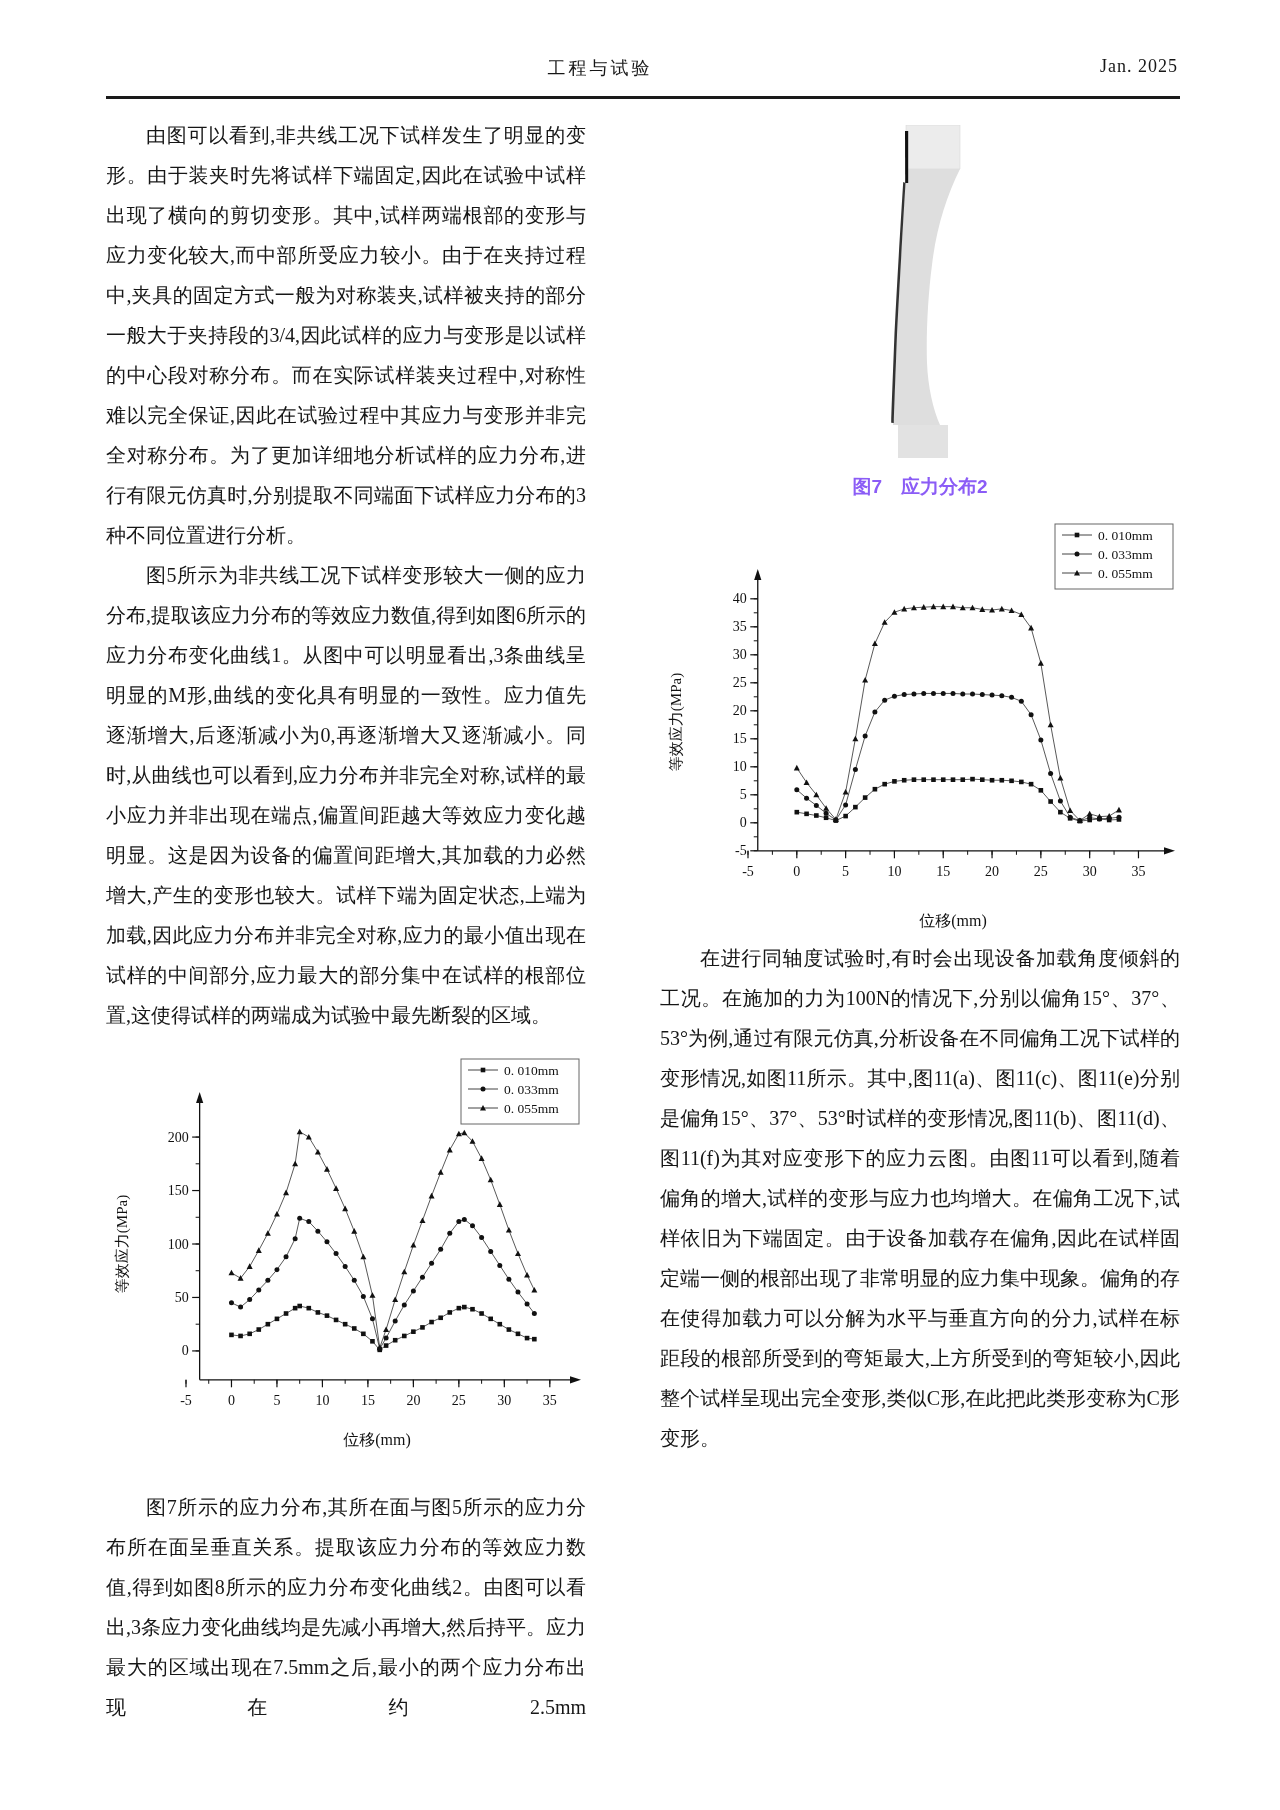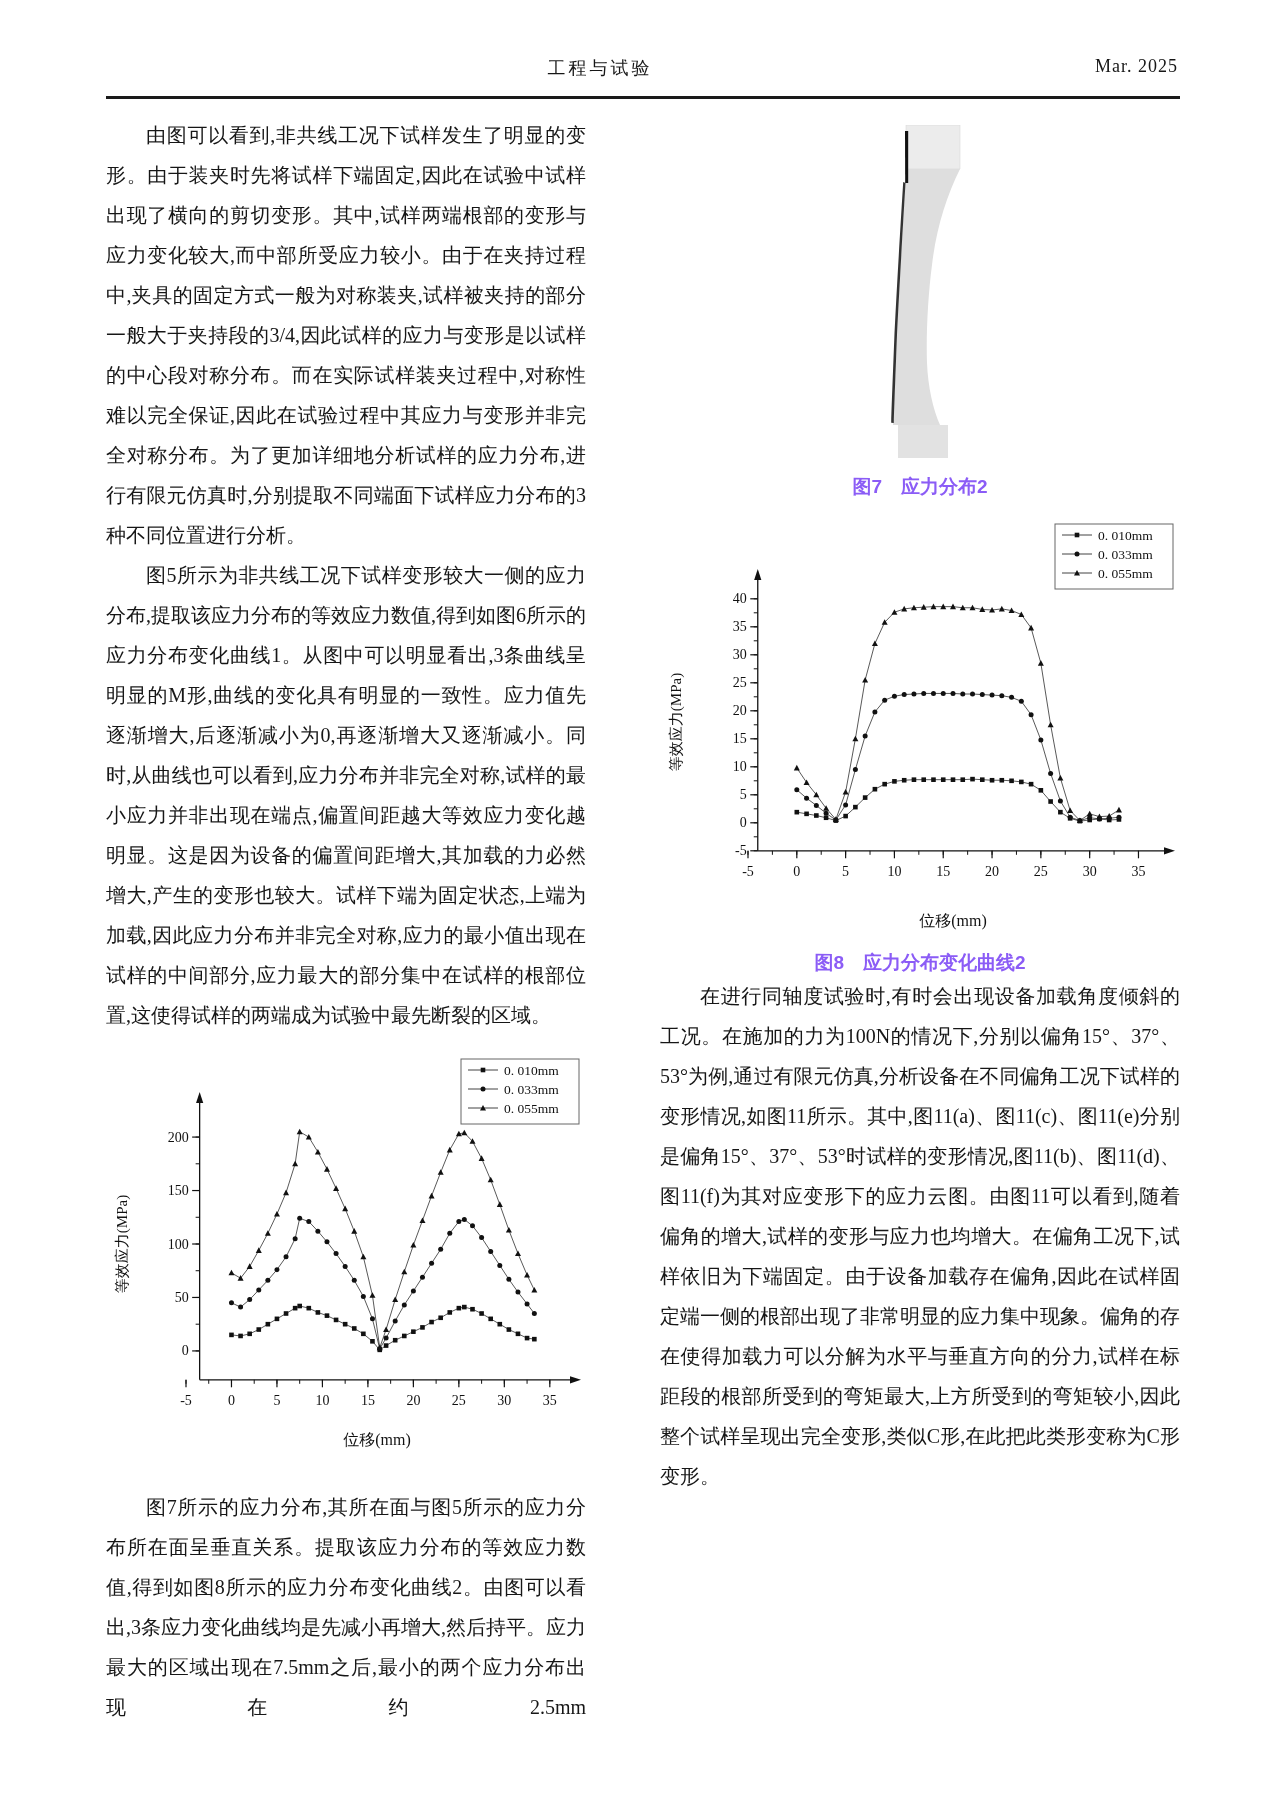--- a/index.html
+++ b/index.html
@@ -31,21 +31,21 @@
     font-weight:700;font-size:20px;line-height:32px;margin:4px 0 2px 0;
   }
 </style>
 </head>
 <body>
 
 <div class="page">
 
   <div class="hdr">
     <span class="journal">工程与试验</span>
-    <span class="issue">Mar.  2025</span>
+    <span class="issue">Jan.  2025</span>
   </div>
   <div class="rule"></div>
 
   <div class="cols">
 
     <div class="col-l">
       <p class="para indent">由图可以看到,非共线工况下试样发生了明显的变形。由于装夹时先将试样下端固定,因此在试验中试样出现了横向的剪切变形。其中,试样两端根部的变形与应力变化较大,而中部所受应力较小。由于在夹持过程中,夹具的固定方式一般为对称装夹,试样被夹持的部分一般大于夹持段的3/4,因此试样的应力与变形是以试样的中心段对称分布。而在实际试样装夹过程中,对称性难以完全保证,因此在试验过程中其应力与变形并非完全对称分布。为了更加详细地分析试样的应力分布,进行有限元仿真时,分别提取不同端面下试样应力分布的3种不同位置进行分析。</p>
       <p class="para indent">图5所示为非共线工况下试样变形较大一侧的应力分布,提取该应力分布的等效应力数值,得到如图6所示的应力分布变化曲线1。从图中可以明显看出,3条曲线呈明显的M形,曲线的变化具有明显的一致性。应力值先逐渐增大,后逐渐减小为0,再逐渐增大又逐渐减小。同时,从曲线也可以看到,应力分布并非完全对称,试样的最小应力并非出现在端点,偏置间距越大等效应力变化越明显。这是因为设备的偏置间距增大,其加载的力必然增大,产生的变形也较大。试样下端为固定状态,上端为加载,因此应力分布并非完全对称,应力的最小值出现在试样的中间部分,应力最大的部分集中在试样的根部位置,这使得试样的两端成为试验中最先断裂的区域。</p>
 
 
@@ -443,21 +443,20 @@
             <line x1="398" y1="13" x2="428" y2="13" stroke="#111" stroke-width="0.8"></line>
             <rect x="410.7" y="10.7" width="4.6" height="4.6" fill="#111"></rect>
             <text x="434" y="17.5" font-size="13.5">0. 010mm</text>
             <line x1="398" y1="32" x2="428" y2="32" stroke="#111" stroke-width="0.8"></line>
             <circle cx="413" cy="32" r="2.5" fill="#111"></circle>
             <text x="434" y="36.5" font-size="13.5">0. 033mm</text>
             <line x1="398" y1="51" x2="428" y2="51" stroke="#111" stroke-width="0.8"></line>
             <polygon points="413,47.9 410,53.5 416,53.5" fill="#111"></polygon>
             <text x="434" y="55.5" font-size="13.5">0. 055mm</text>
           </svg>
-        <figcaption>图8　应力分布变化曲线2</figcaption>
       </figure>
 
 
 
       <p class="para indent">在进行同轴度试验时,有时会出现设备加载角度倾斜的工况。在施加的力为100N的情况下,分别以偏角15°、37°、53°为例,通过有限元仿真,分析设备在不同偏角工况下试样的变形情况,如图11所示。其中,图11(a)、图11(c)、图11(e)分别是偏角15°、37°、53°时试样的变形情况,图11(b)、图11(d)、图11(f)为其对应变形下的应力云图。由图11可以看到,随着偏角的增大,试样的变形与应力也均增大。在偏角工况下,试样依旧为下端固定。由于设备加载存在偏角,因此在试样固定端一侧的根部出现了非常明显的应力集中现象。偏角的存在使得加载力可以分解为水平与垂直方向的分力,试样在标距段的根部所受到的弯矩最大,上方所受到的弯矩较小,因此整个试样呈现出完全变形,类似C形,在此把此类形变称为C形变形。</p>
     </div>
 
   </div>
 </div>
 

